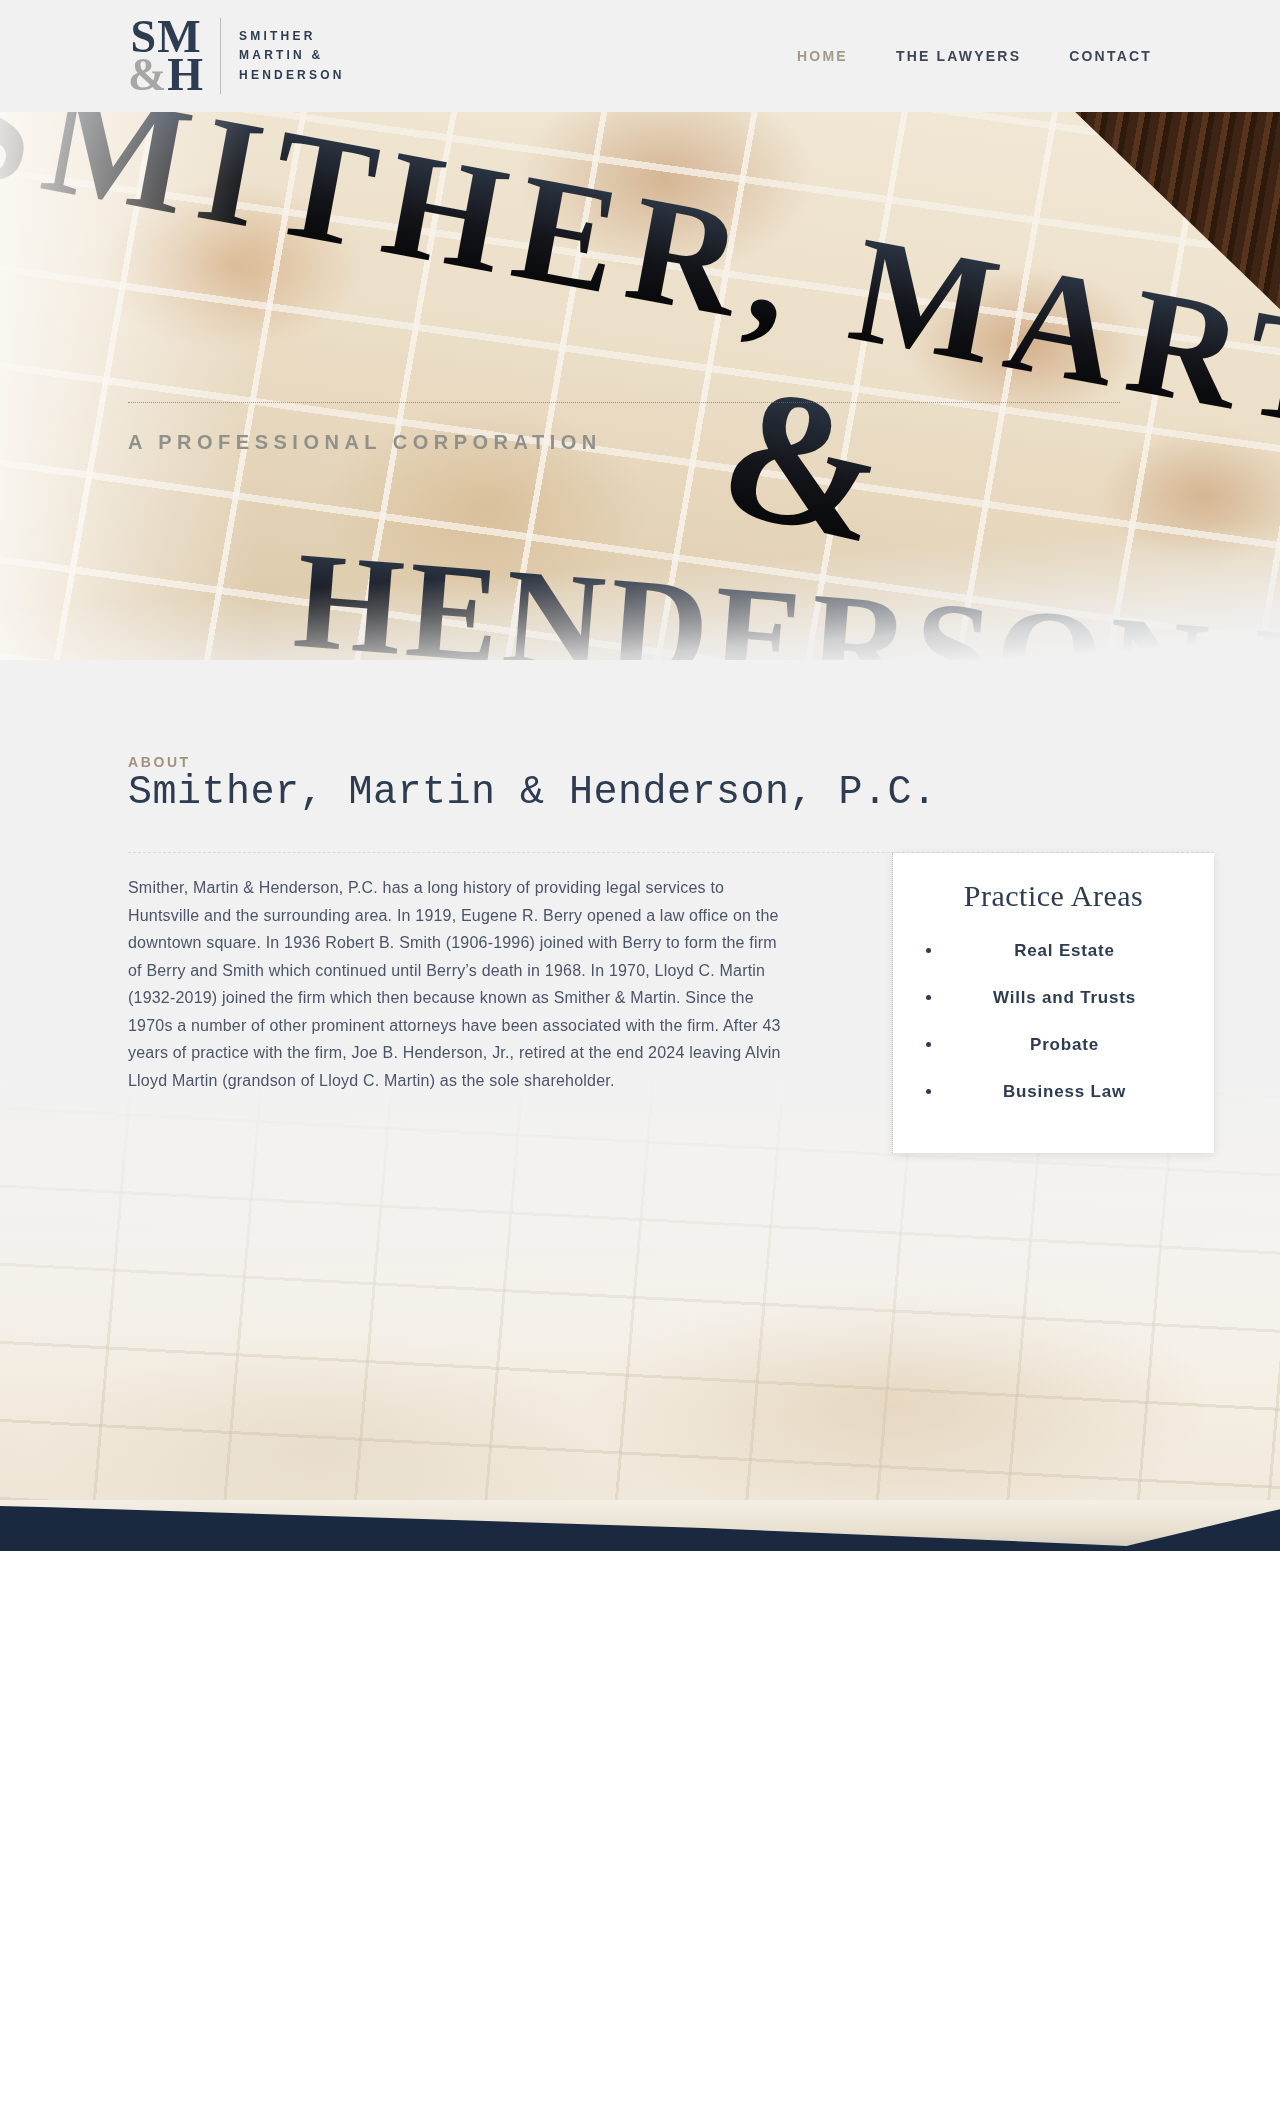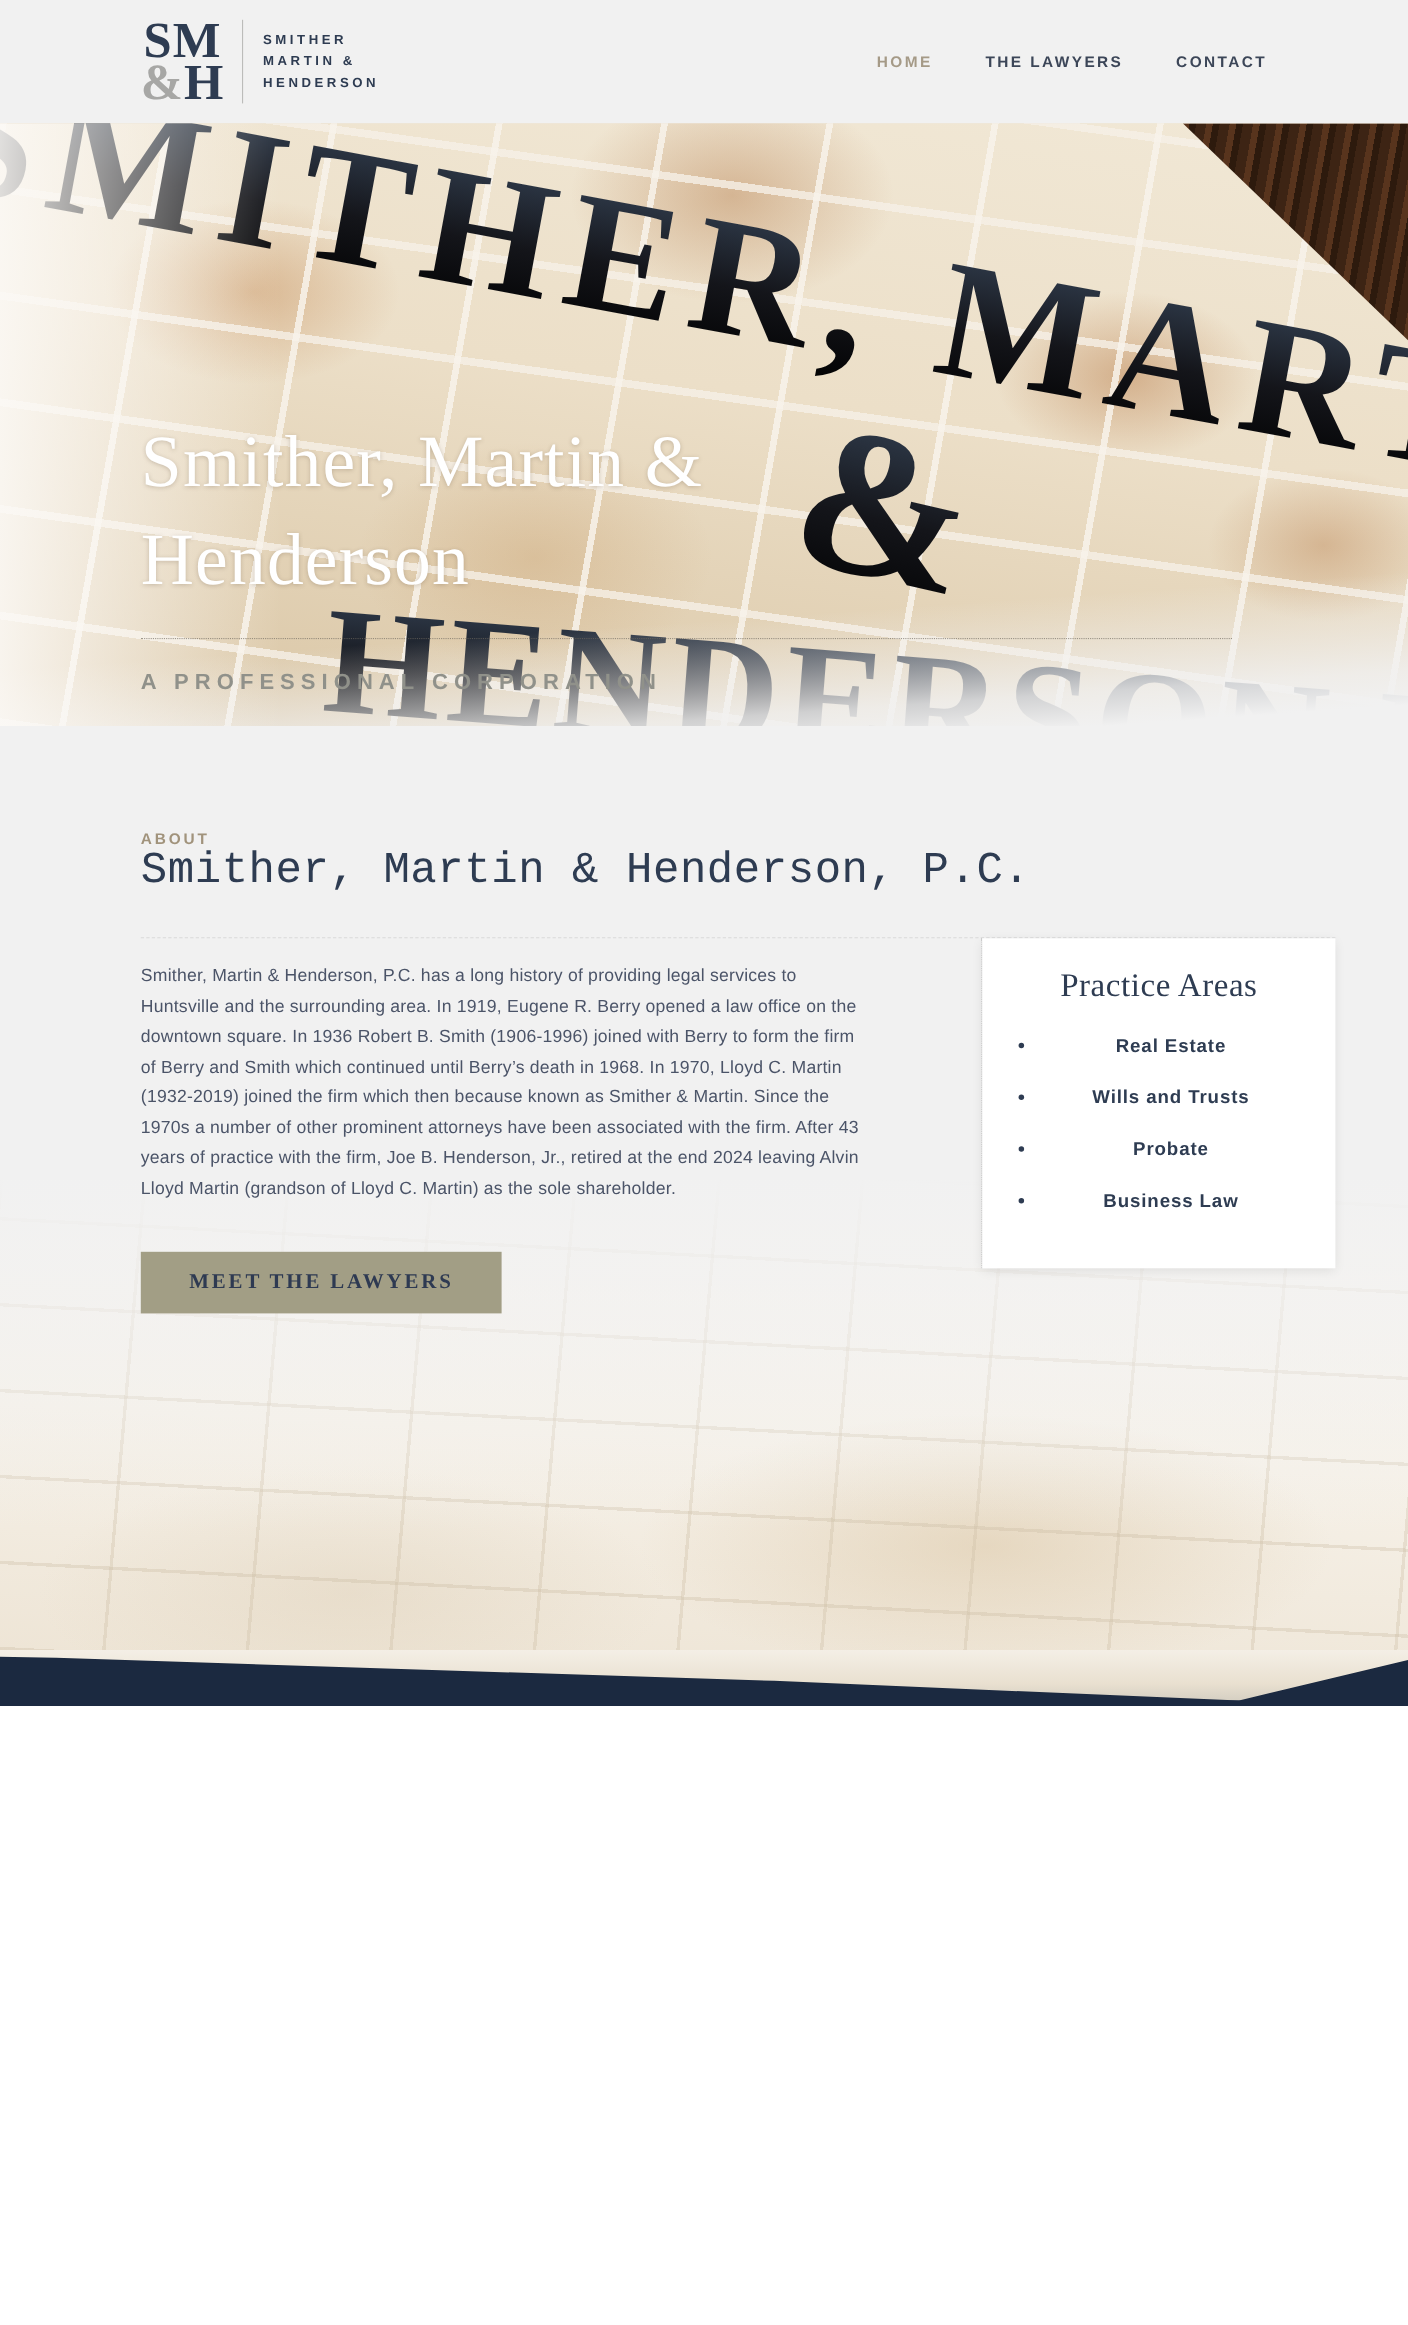--- a/index.html
+++ b/index.html
@@ -155,39 +155,34 @@
 </div>
 
 <div class="hero">
   <div class="hero-wood"></div>
   <div class="sign sign-line1 serif">SMITHER, MARTIN</div>
   <div class="sign sign-amp serif">&amp;</div>
   <div class="sign sign-line2 serif">HENDERSON,P.C.</div>
   <div class="sign sign-line3 serif">ATTORNEYS AT LAW</div>
   <div class="hero-fade"></div>
   <div class="hero-content">
-    <h1 class="hero-title">
-      <div>Smither, Martin &amp;</div>
-      <div>Henderson</div>
-    </h1>
     <div class="hero-divider"></div>
     <div class="hero-subtitle">A PROFESSIONAL CORPORATION</div>
   </div>
 </div>
 
 <div class="about">
   <div class="stone-fade"></div>
   <div class="ledge"></div>
   <div class="about-inner">
     <div class="about-label">ABOUT</div>
     <h2 class="about-heading">Smither, Martin &amp; Henderson, P.C.</h2>
     <div class="about-row">
       <div class="about-text-col">
         <p class="about-paragraph">Smither, Martin &amp; Henderson, P.C. has a long history of providing legal services to Huntsville and the surrounding area.  In 1919, Eugene R. Berry opened a law office on the downtown square.  In 1936 Robert B. Smith (1906-1996) joined with Berry to form the firm of Berry and Smith which continued until Berry’s death in 1968.  In 1970, Lloyd C. Martin (1932-2019) joined the firm which then because known as Smither &amp; Martin.  Since the 1970s a number of other prominent attorneys have been associated with the firm.  After 43 years of practice with the firm, Joe B. Henderson, Jr., retired at the end 2024 leaving  Alvin Lloyd Martin (grandson of Lloyd C. Martin) as the sole shareholder.</p>
-        <button class="meet-button">MEET THE LAWYERS</button>
       </div>
       <div class="practice-col">
         <div class="practice-card">
           <h3 class="practice-heading">Practice Areas</h3>
           <ul class="practice-list">
               <li>Real Estate</li>
               <li>Wills and Trusts</li>
               <li>Probate</li>
               <li>Business Law</li>
             </ul>

